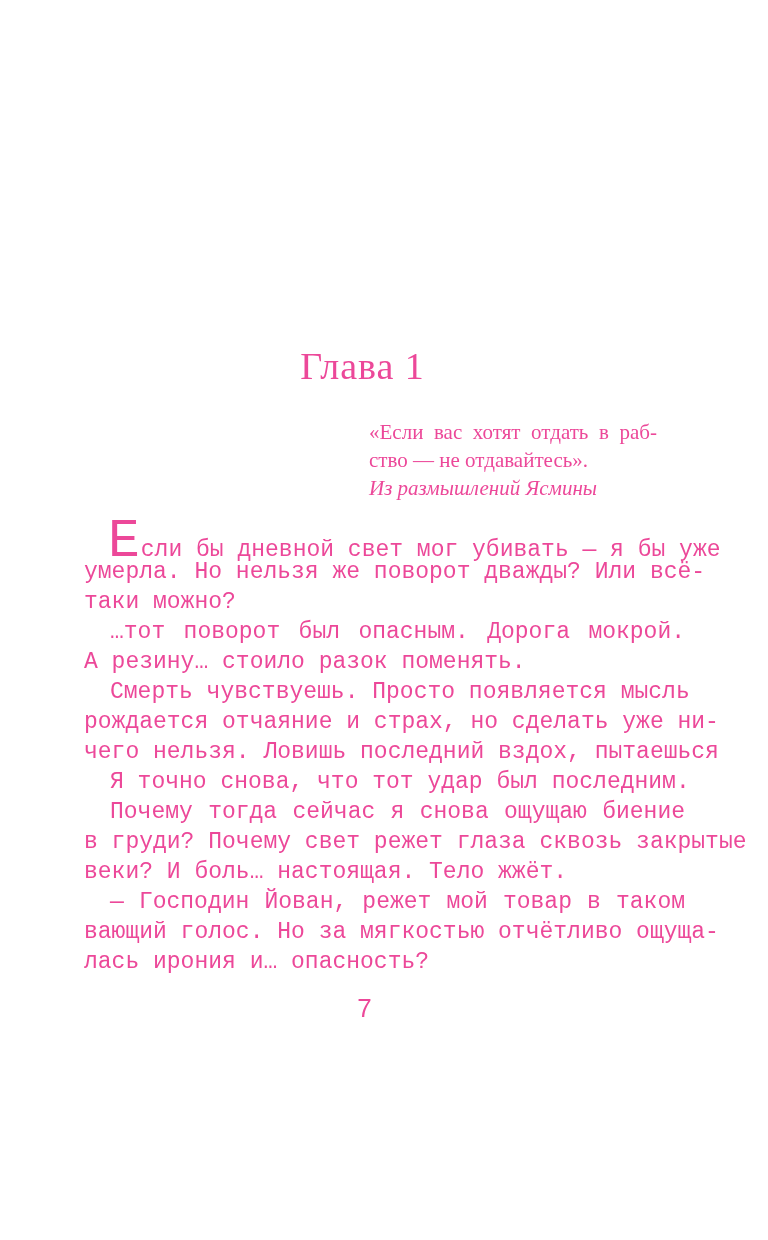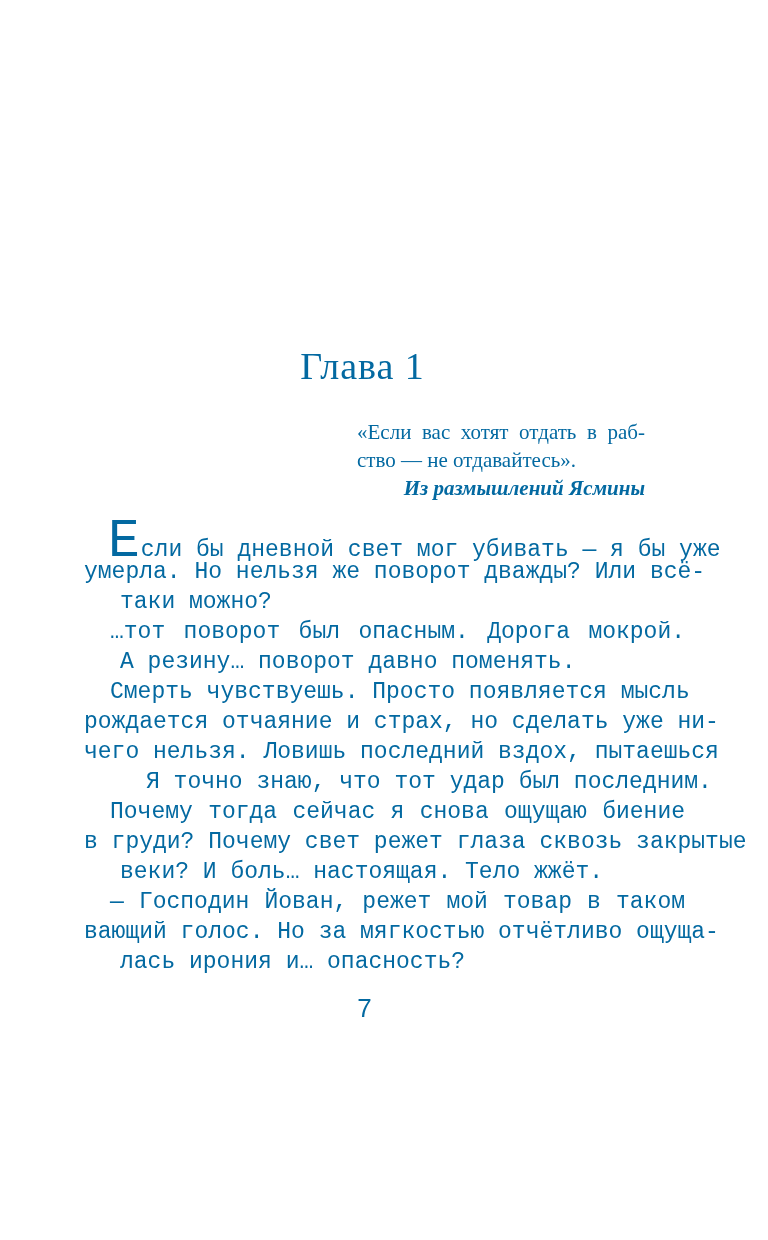--- a/index.html
+++ b/index.html
@@ -1,72 +1,70 @@
 <!DOCTYPE html>
 <html><head>
 <meta charset="utf-8">
 <style>
   html, body { margin: 0; padding: 0; background: #ffffff; }
   .page {
     position: relative;
     width: 768px;
     height: 1240px;
     background: #ffffff;
-    color: #0369a1;
+    color: #ec4899;
     font-family: "Liberation Serif", serif;
     overflow: hidden;
   }
   .content {
     padding: 0 83px 0 84px; 
   }
   .chapter-title {
     margin: 0;
     padding-top: 347px;
     font-size: 38px;
     line-height: 38px;
     font-weight: 400;
     text-align: center;
     transform: translateX(-22px);
     letter-spacing: 1px;
   }
   .epigraph {
     width: 288px;
-    margin: 33px 40px 0 auto;
+    margin: 33px 28px 0 auto;
     font-size: 21px;
     line-height: 28px;
   }
   .epigraph .qline {
     text-align: justify;
     text-align-last: justify;
   }
   .epigraph .qline.end {
     text-align: left;
     text-align-last: left;
   }
   .epigraph .attribution {
     font-style: italic;
-    text-align: right;
-    font-weight: bold;
+    text-align: left;
   }
   .body-text {
     margin-top: 25px;
     font-size: 23px;
     line-height: 30px;
     font-family: Liberation Mono, monospace;
   }
   .line {
     height: 30px;
     text-align: justify;
     text-align-last: justify;
     white-space: nowrap;
   }
   .line.end {
     text-align: left;
     text-align-last: left;
-    margin-left: 36px;
   }
   .line.indent { padding-left: 26px; }
   .dropcap {
     font-size: 53px;
     line-height: 30px;
     margin-left: 24px;
     letter-spacing: 1px;
     vertical-align: baseline;
   }
   .page-number {
@@ -90,25 +88,25 @@
       <div class="qline">«Если вас хотят отдать в раб-</div>
       <div class="qline end">ство — не отдавайтесь».</div>
       <div class="attribution">Из размышлений Ясмины</div>
     </div>
 
     <div class="body-text">
         <div class="line"><span class="dropcap">Е</span>сли бы дневной свет мог убивать — я бы уже</div>
         <div class="line">умерла. Но нельзя же поворот дважды? Или всё-</div>
         <div class="line end">таки можно?</div>
         <div class="line indent">…тот поворот был опасным. Дорога мокрой.</div>
-        <div class="line end">А резину… поворот давно поменять.</div>
+        <div class="line end">А резину… стоило разок поменять.</div>
         <div class="line indent">Смерть чувствуешь. Просто появляется мысль</div>
         <div class="line">рождается отчаяние и страх, но сделать уже ни-</div>
         <div class="line">чего нельзя. Ловишь последний вздох, пытаешься</div>
-        <div class="line end indent">Я точно знаю, что тот удар был последним.</div>
+        <div class="line end indent">Я точно снова, что тот удар был последним.</div>
         <div class="line indent">Почему тогда сейчас я снова ощущаю биение</div>
         <div class="line">в груди? Почему свет режет глаза сквозь закрытые</div>
         <div class="line end">веки? И боль… настоящая. Тело жжёт.</div>
         <div class="line indent">— Господин Йован, режет мой товар в таком</div>
         <div class="line">вающий голос. Но за мягкостью отчётливо ощуща-</div>
         <div class="line end">лась ирония и… опасность?</div>
       </div>
 
     <div class="page-number">7</div>
 

